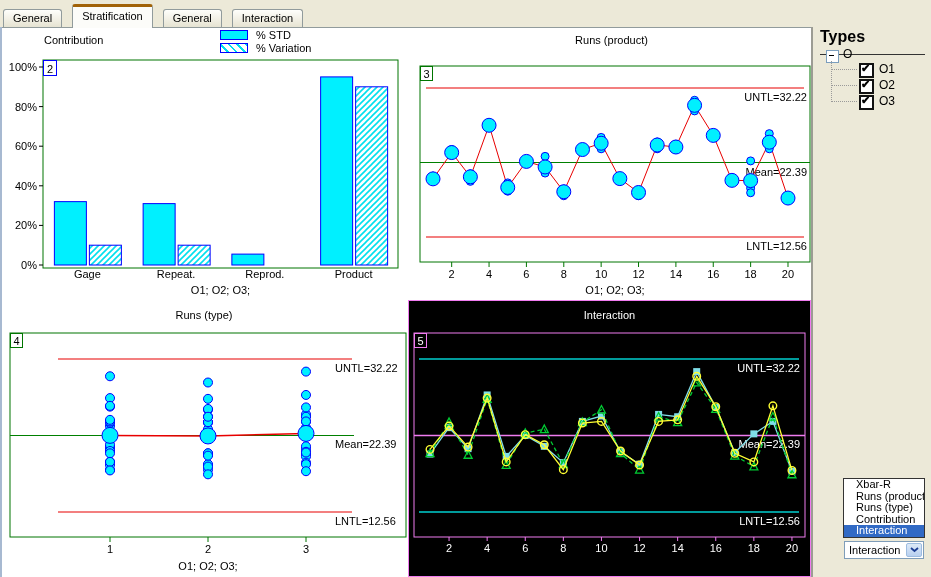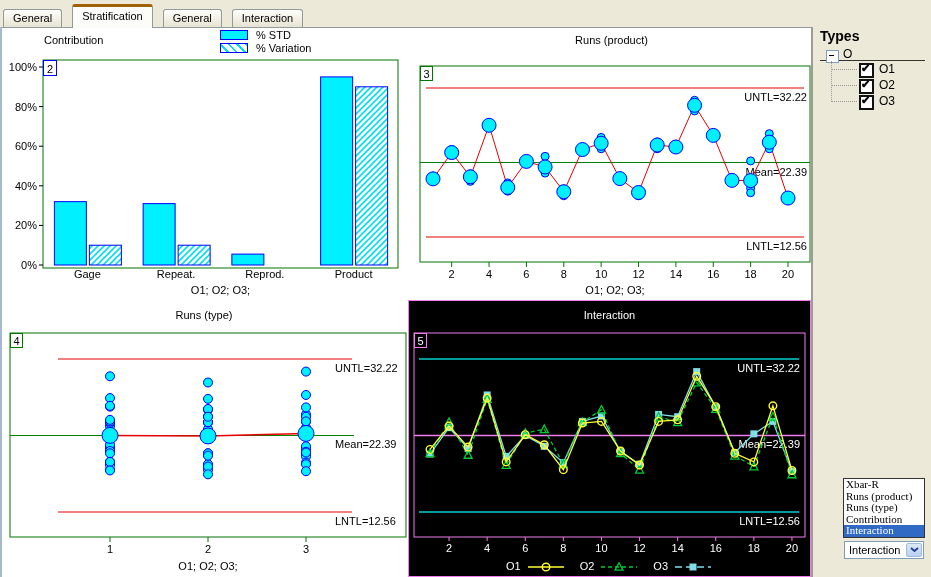--- a/index.html
+++ b/index.html
@@ -32,33 +32,33 @@
   .swatch.hatch{background:repeating-linear-gradient(45deg,#FFF 0 4px,#00E0EE 4px 6px);}
 
   
   .interaction-box{background:#000;border:1px solid #F07CF0;}
   .i-legend{position:absolute;left:0;bottom:3px;width:100%;text-align:center;color:#FFF;}
   .i-legend .entry{margin:0 7px;white-space:nowrap;}
   .i-legend svg{display:inline-block;vertical-align:middle;margin-left:5px;}
 
   
   .sidebar{position:absolute;left:813px;top:0;width:118px;height:577px;background:#ECE9D8;}
-  .types-title{position:absolute;left:7px;top:28px;width:105px;font-weight:bold;font-size:14px;
-               border-bottom:1px solid #333;padding-bottom:16px;color:#000;}
+  .types-title{position:absolute;left:7px;top:28px;width:105px;font-weight:bold;font-size:16px;
+               border-bottom:1px solid #333;padding-bottom:8px;color:#000;}
   .expander{position:absolute;left:13px;top:50px;width:11px;height:11px;background:#FFF;border:1px solid #7B9EBD;}
   .expander .minus{position:absolute;left:2px;top:4px;width:5px;height:1px;background:#000;}
   .tree-root-label{position:absolute;left:30px;top:47px;font-size:12px;}
   .dot-v{position:absolute;left:18px;top:61px;height:41px;border-left:1px dotted #9a9a9a;}
   .dot-h{position:absolute;left:18px;width:26px;border-top:1px dotted #9a9a9a;}
   .cb{position:absolute;left:46px;width:11px;height:11px;background:#FFF;border:2px solid #111;}
   .cb .check{position:absolute;left:0px;top:-3px;font-size:11px;font-weight:bold;color:#000;}
   .cb-label{position:absolute;left:66px;font-size:12px;}
 
   .listbox{position:absolute;left:30px;top:478px;width:80px;height:58px;background:#FFF;border:1px solid #333;overflow:hidden;}
-  .lb-item{height:11.6px;line-height:11.5px;padding-left:2px;white-space:nowrap;cursor:default;font-family:Liberation Serif, serif;}
+  .lb-item{height:11.6px;line-height:11.5px;padding-left:12px;white-space:nowrap;cursor:default;}
   .lb-item.selected{background:#316AC5;color:#FFF;}
   .combo{position:absolute;left:31px;top:541px;width:78px;height:16px;background:#FFF;border:1px solid #7F9DB9;}
   .combo-value{position:absolute;left:4px;top:2px;}
   .combo-btn{position:absolute;right:1px;top:1px;width:14px;height:12px;border:1px solid #9DBCE0;border-radius:2px;
              background:linear-gradient(#DCE9F7,#B8D0F0);display:flex;align-items:center;justify-content:center;}
 </style>
 </head>
 <body>
 
 <div id="app">
@@ -415,30 +415,20 @@
         <text x="268.65" y="251" fill="#FFFFFF" text-anchor="middle">14</text>
         <line x1="306.75" y1="236" x2="306.75" y2="240" stroke="#F07CF0"></line>
         <text x="306.75" y="251" fill="#FFFFFF" text-anchor="middle">16</text>
         <line x1="344.85" y1="236" x2="344.85" y2="240" stroke="#F07CF0"></line>
         <text x="344.85" y="251" fill="#FFFFFF" text-anchor="middle">18</text>
         <line x1="382.95" y1="236" x2="382.95" y2="240" stroke="#F07CF0"></line>
         <text x="382.95" y="251" fill="#FFFFFF" text-anchor="middle">20</text>
         <rect x="5.5" y="32.5" width="12" height="14" fill="#000" stroke="#F07CF0"></rect>
         <text x="11.5" y="43.5" fill="#FFFFFF" text-anchor="middle">5</text>
       </svg>
-    <div class="i-legend"><span class="entry"><span>O1</span><svg width="40" height="12">
-            <line x1="2" y1="6" x2="38" y2="6" stroke="#FFFF33" stroke-width="1.3"></line>
-            <circle cx="20" cy="6" r="3.8" fill="none" stroke="#FFFF33" stroke-width="1.4"></circle>
-          </svg></span><span class="entry"><span>O2</span><svg width="40" height="12">
-            <line x1="2" y1="6" x2="38" y2="6" stroke="#00CC33" stroke-width="1.3" stroke-dasharray="4,3"></line>
-            <path d="M20,1.8 L24,9.2 L16,9.2 Z" fill="none" stroke="#00CC33" stroke-width="1.3"></path>
-          </svg></span><span class="entry"><span>O3</span><svg width="40" height="12">
-            <line x1="2" y1="6" x2="38" y2="6" stroke="#7FDEE8" stroke-width="1.3" stroke-dasharray="7,4"></line>
-            <rect x="16.5" y="2.5" width="7" height="7" fill="#7FDEE8"></rect>
-          </svg></span></div>
   </div>
 
   <div class="sidebar">
     <div class="types-title">Types</div>
     <div class="expander">
         <div class="minus"></div>
       </div>
     <div class="tree-root-label">O</div>
     <div class="dot-v"></div>
     <div id="tree-children"></div>

